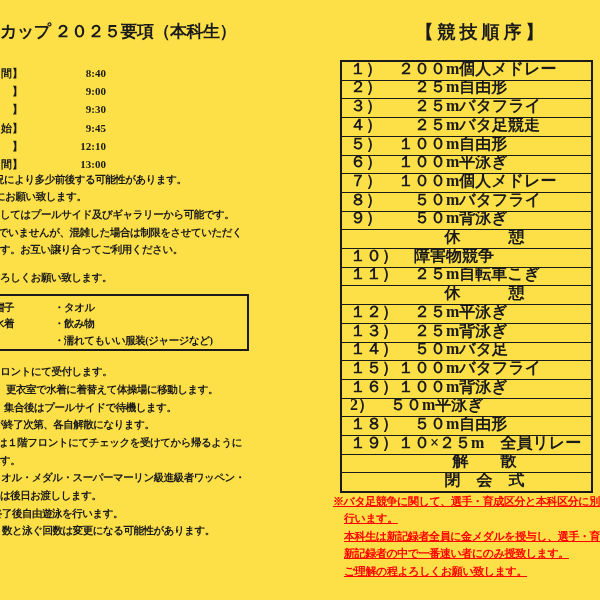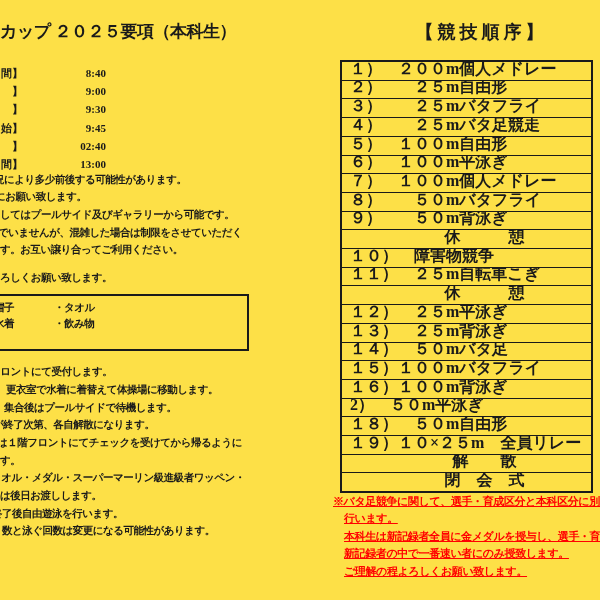--- a/index.html
+++ b/index.html
@@ -67,21 +67,21 @@
     <div class="sched-row">
       <span class="sched-label">】</span>
       <span class="sched-time">9:30</span>
     </div>
     <div class="sched-row">
       <span class="sched-label">始】</span>
       <span class="sched-time">9:45</span>
     </div>
     <div class="sched-row">
       <span class="sched-label">】</span>
-      <span class="sched-time">02:40</span>
+      <span class="sched-time">12:10</span>
     </div>
     <div class="sched-row">
       <span class="sched-label">間】</span>
       <span class="sched-time">13:00</span>
     </div>
   </div>
 
   <div class="para-line p1-0">況により多少前後する可能性があります。</div>
   <div class="para-line p1-1">にお願い致します。</div>
   <div class="para-line p1-2">してはプールサイド及びギャラリーから可能です。</div>
@@ -90,20 +90,21 @@
   <div class="para-line p1-5">ろしくお願い致します。</div>
 
   <div class="abs" id="items-box">
     <div class="box-col" id="box-col1">
       <div>・帽子</div>
       <div>・水着</div>
     </div>
     <div class="box-col" id="box-col2">
       <div>・タオル</div>
       <div>・飲み物</div>
+      <div>・濡れてもいい服装(ジャージなど)</div>
     </div>
   </div>
 
   <div class="para-line p2-0">フロントにて受付します。</div>
   <div class="para-line p2-1">更衣室で水着に着替えて体操場に移動します。</div>
   <div class="para-line p2-2">集合後はプールサイドで待機します。</div>
   <div class="para-line p2-3">が終了次第、各自解散になります。</div>
   <div class="para-line p2-4">は１階フロントにてチェックを受けてから帰るように</div>
   <div class="para-line p2-5">す。</div>
   <div class="para-line p2-6">タオル・メダル・スーパーマーリン級進級者ワッペン・</div>

